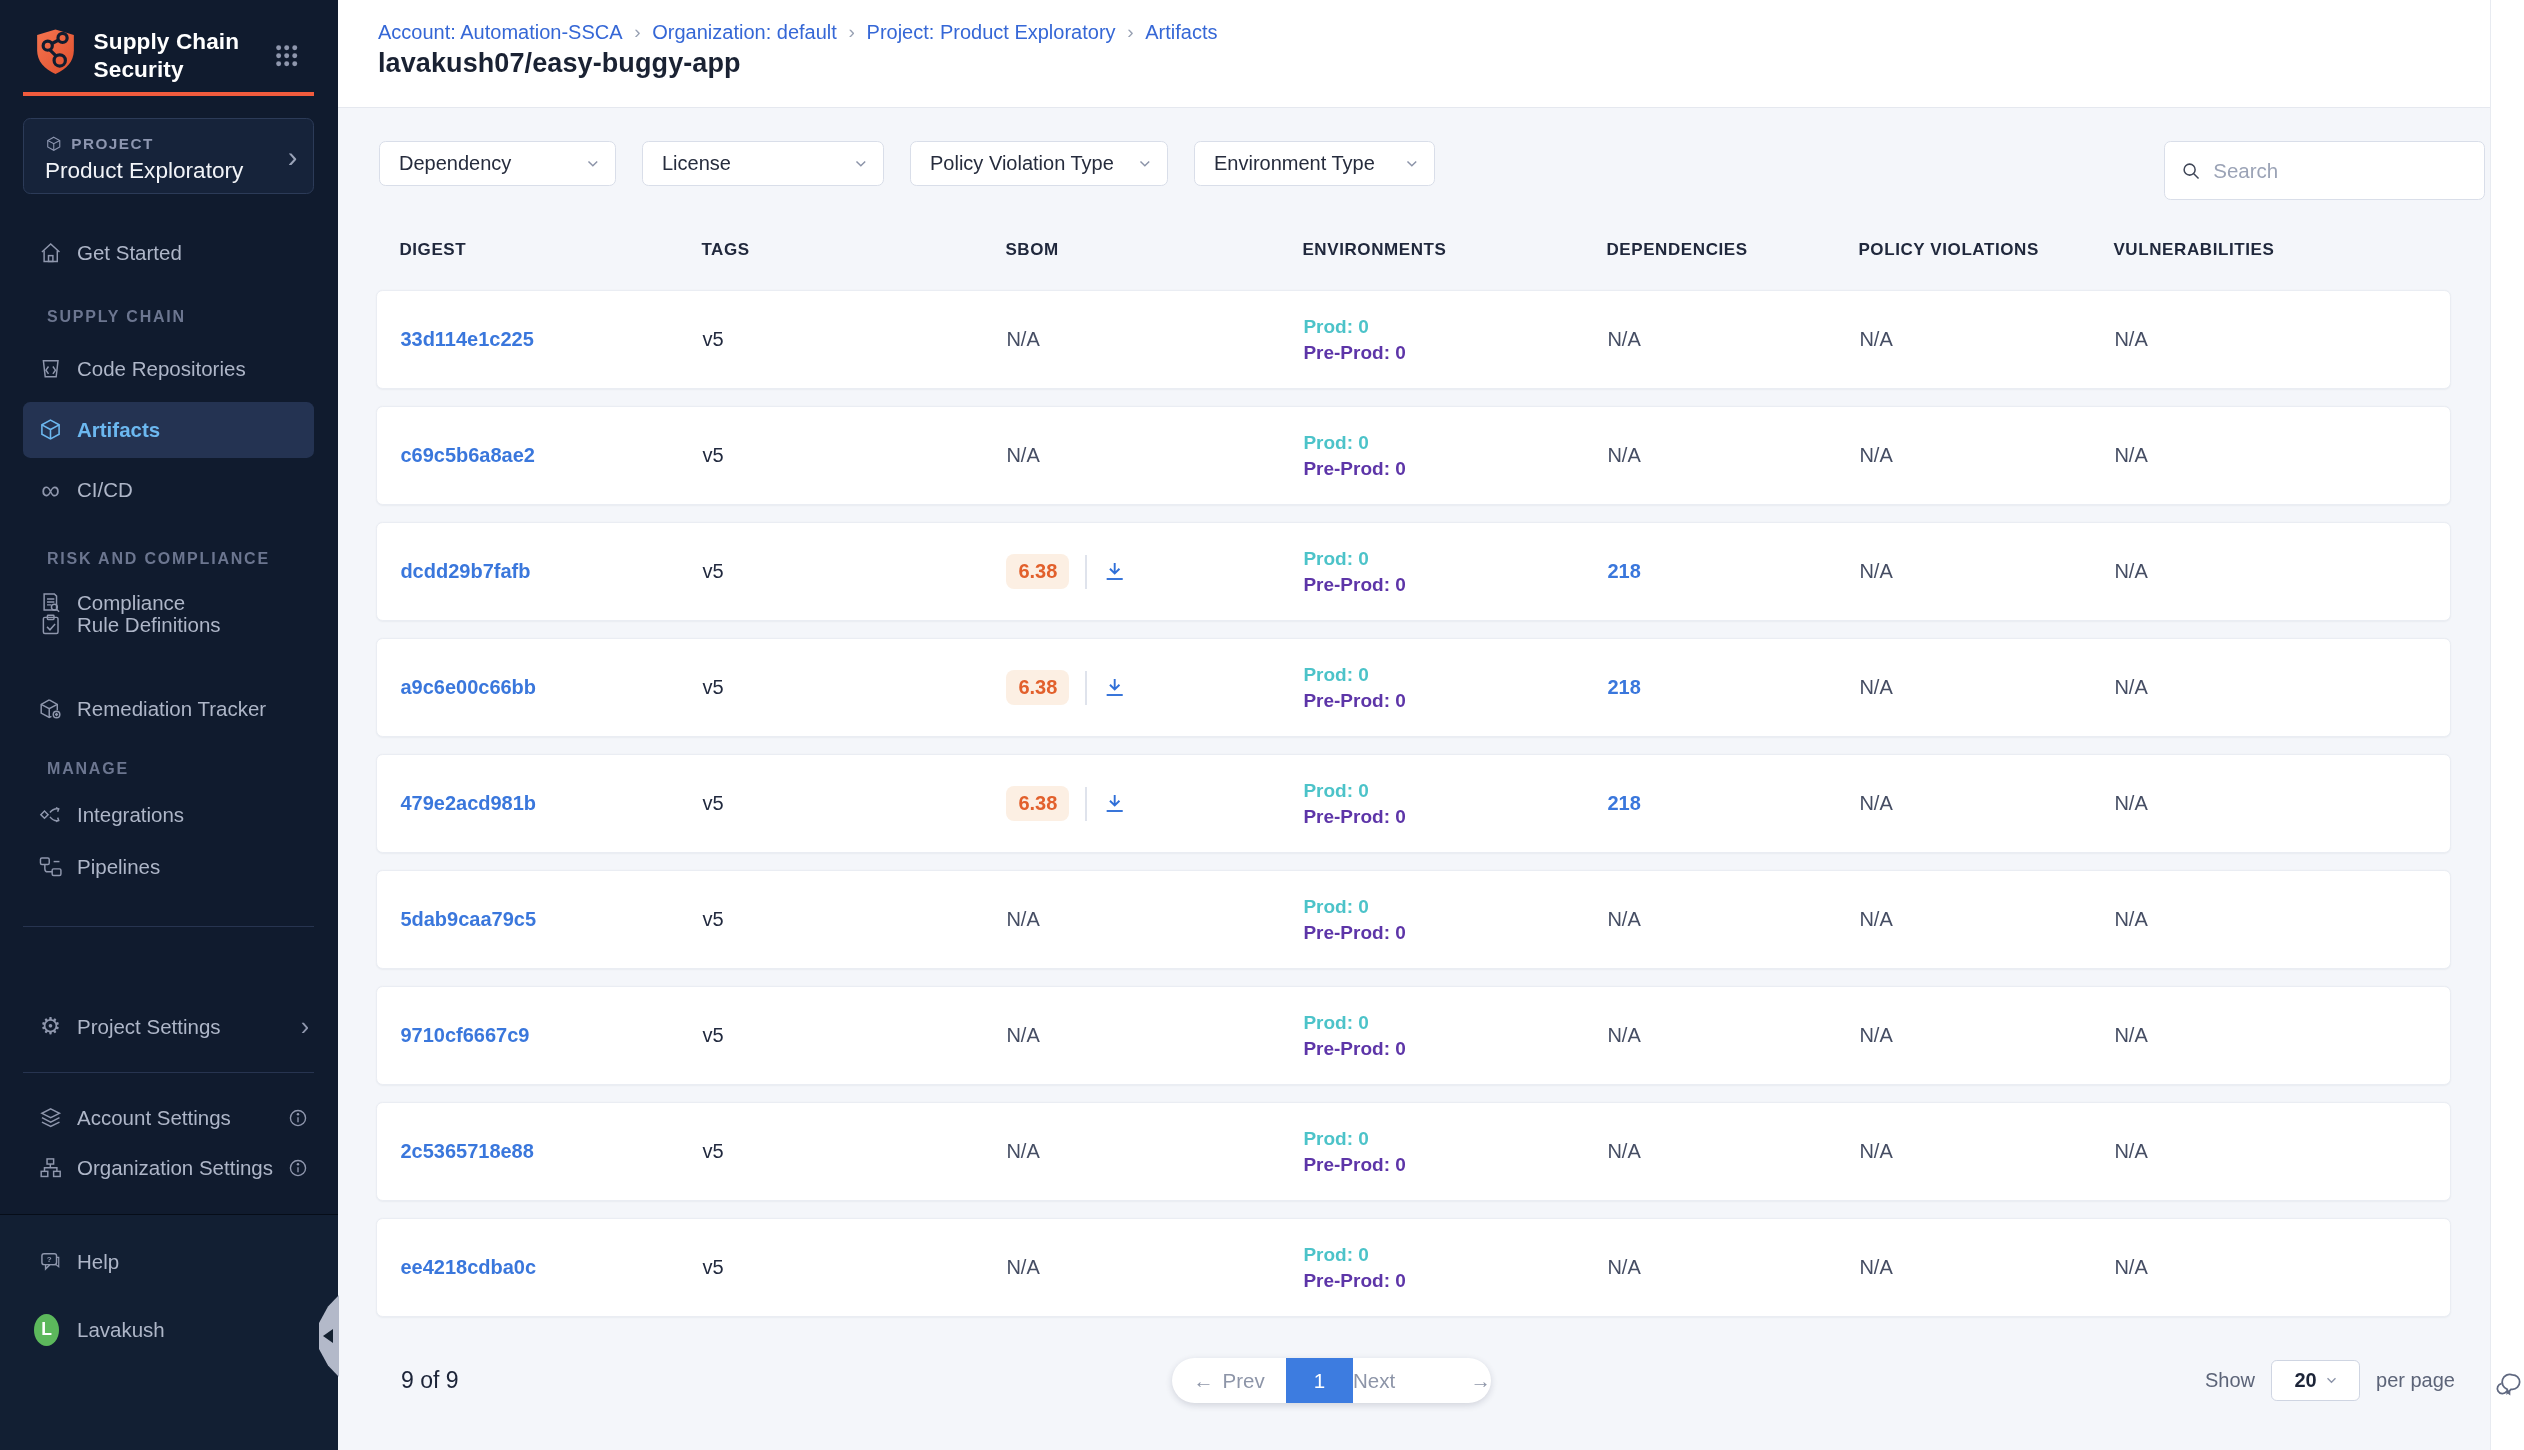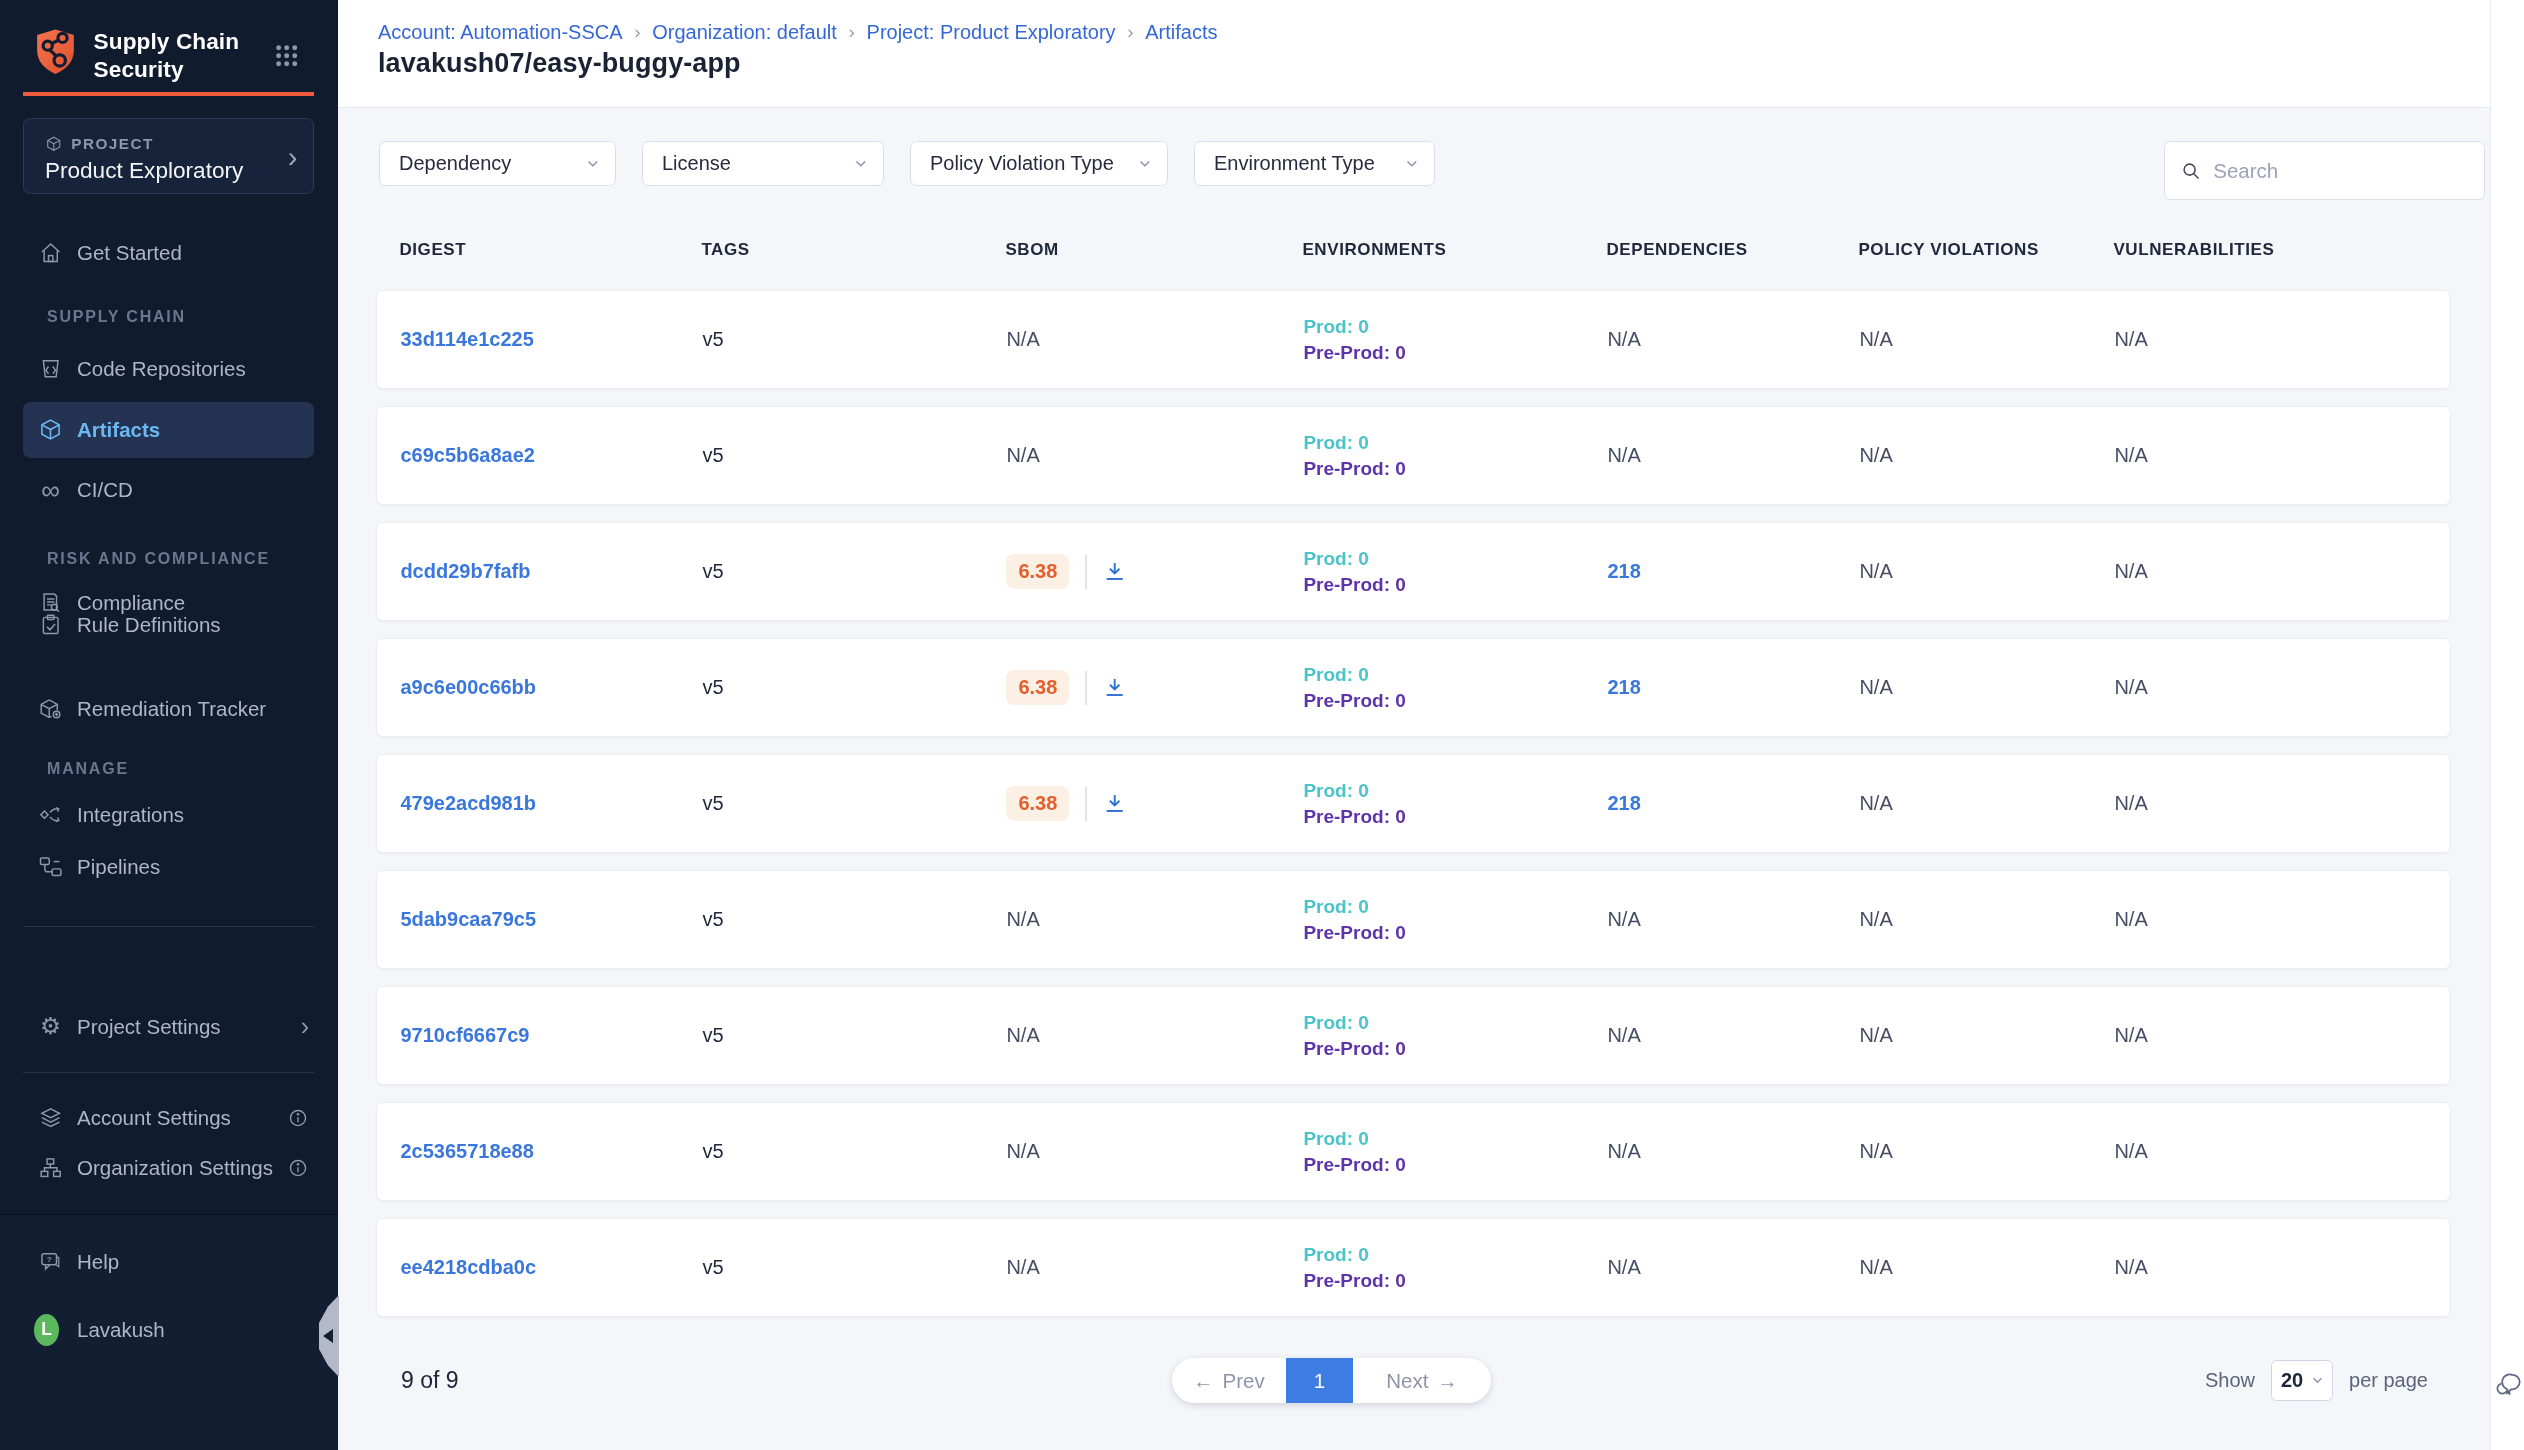--- a/index.html
+++ b/index.html
@@ -65,24 +65,24 @@
   .sbom-sep { width:1.5px; height:34px; background:#dfe3ec; margin:0 16px; display:none; }
   .dl-btn { color:#2f6fd8; cursor:pointer; display:none; align-items:center; }
   .row.has-score .sbom-badge, .row.has-score .sbom-sep { display:flex; }
   .row.has-score .dl-btn { display:flex; }
   .row.deps-link .deps { color:#3a77dc; font-weight:bold; cursor:pointer; }
 
   .pg-count { position:absolute; left:63px; top:1358px; height:45px; line-height:45px; font-size:23px; color:#1c2438; }
   .pager { position:absolute; left:834px; top:1358px; width:319px; height:45px; background:#ffffff; border-radius:22.6px; box-shadow:0 2.2px 7.3px rgba(23,32,62,.16); display:flex; overflow:hidden; }
   .pg-prev { width:114px; display:flex; align-items:center; justify-content:center; gap:8.8px; color:#8d95a8; font-size:20.5px; cursor:pointer; }
   .pg-page { width:67px; background:#3d7ce0; color:#ffffff; font-size:20.5px; display:flex; align-items:center; justify-content:center; cursor:pointer; }
-  .pg-next { width:138px; display:flex; align-items:center; justify-content:center; gap:8.8px; color:#8d95a8; font-size:20.5px; cursor:pointer; }
+  .pg-next { width:138px; display:flex; align-items:center; justify-content:space-between; gap:8.8px; color:#8d95a8; font-size:20.5px; cursor:pointer; }
   .show-group { position:absolute; left:1867px; top:1358px; height:45px; display:flex; align-items:center; gap:16px; }
   .show-label, .perpage-label { color:#5c6478; font-size:20px; }
-  .size-select { width:62px; height:41px; background:#ffffff; border:0.7px solid #cfd5e2; border-radius:5.8px; display:flex; align-items:center; justify-content:center; gap:8.8px; cursor:pointer; }
+  .size-select { width:89px; height:41px; background:#ffffff; border:0.7px solid #cfd5e2; border-radius:5.8px; display:flex; align-items:center; justify-content:center; gap:8.8px; cursor:pointer; }
   .size-select .val { font-size:20px; font-weight:bold; color:#1c2438; }
   .size-select .chev { color:#8b93a8; display:flex; }
 
   .right-strip { position:absolute; left:2152px; top:0; width:35px; height:1451px; background:#ffffff; border-left:0.7px solid #e8ebf1; }
   .chat-fab { position:absolute; left:2153px; top:1368px; width:34px; height:34px; color:#5f6880; cursor:pointer; display:flex; align-items:center; justify-content:center; }
 
   svg { display:block; }
 </style>
 </head>
 <body>

